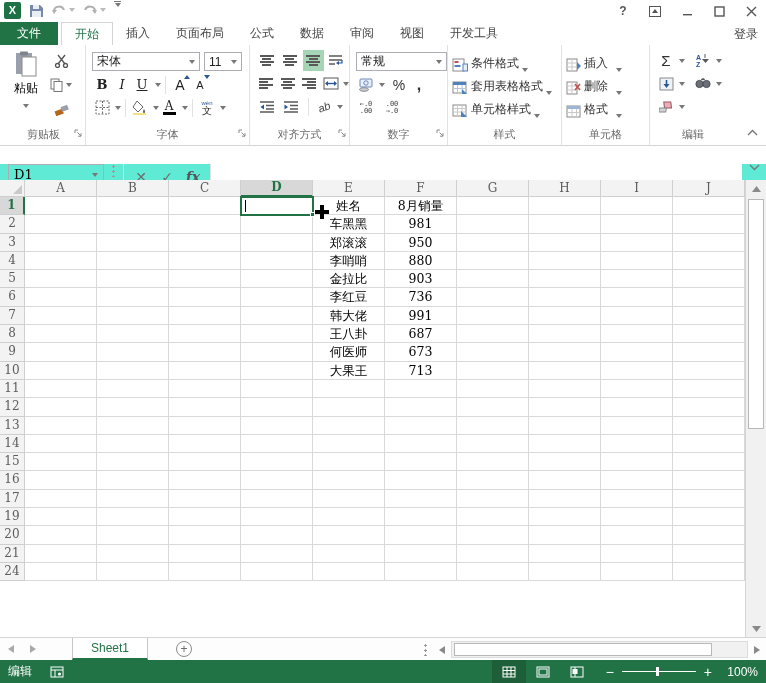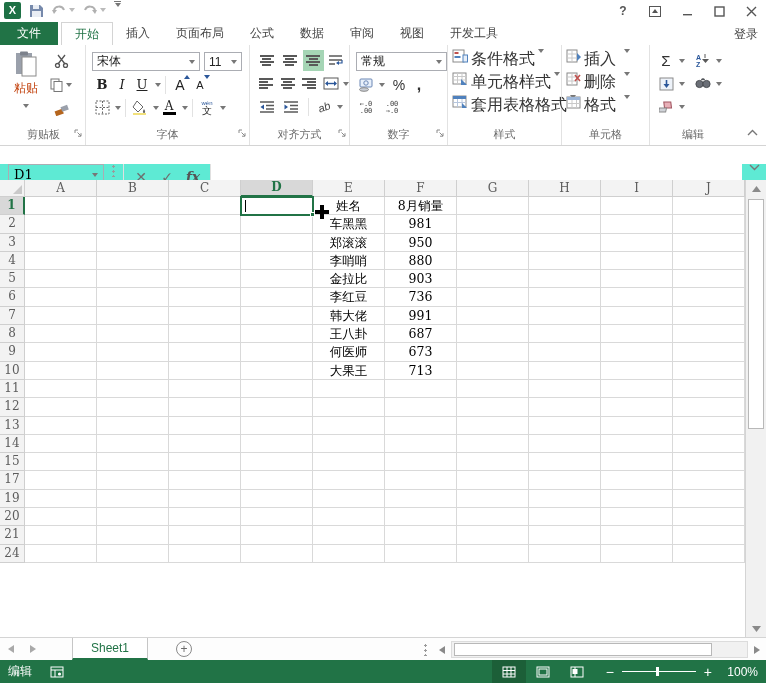--- a/index.html
+++ b/index.html
@@ -39,21 +39,21 @@
   .combo { border:1px solid #abadb3; height:19px; display:flex; align-items:center; padding:0 4px; font-size:12px; color:#222; background:#fff; }
   .sep-v { width:1px; height:18px; background:#e2e2e2; margin:0 4px; }
   .bars { width:14px; height:11px; display:flex; flex-direction:column; justify-content:space-between; }
   .bars i { height:1.5px; background:#595959; display:block; }
   .bars.bl i:nth-child(2), .bars.bl i:nth-child(4) { width:9px; }
   .bars.bc i:nth-child(2), .bars.bc i:nth-child(4) { width:9px; margin:0 auto; }
   .bars.br i:nth-child(2), .bars.br i:nth-child(4) { width:9px; margin-left:auto; }
   .albtn { width:22px; height:21px; display:flex; align-items:center; justify-content:center; margin-right:2px; }
   .albtn.on { background:#a5d5b5; }
   .mini2 { font-size:7px; line-height:7px; color:#444; font-family:"DejaVu Sans Mono",monospace; text-align:left; }
-  .sbrow { display:flex; align-items:flex-start; height:23px; padding-left:4px; font-size:16px; color:#333; white-space:nowrap; }
+  .sbrow { display:flex; align-items:flex-end; height:23px; padding-left:4px; font-size:12px; color:#333; white-space:nowrap; }
   .sbrow svg { margin-right:3px; flex:none; }
 
   
   #fbar { position:absolute; top:164px; left:0; width:766px; height:33px; background:#5eead4; border-bottom:1px solid #d4d4d4; display:flex; align-items:flex-start; }
   #namebox { width:96px; height:21px; margin-left:8px; border:1px solid #abadb3; display:flex; align-items:center; padding:0 5px;
     font-family:"DejaVu Serif","Liberation Serif",serif; font-size:13px; color:#000; }
   #namebox .dd { margin-left:auto; }
   .dots3 { width:3px; height:13px; margin:0 8px; background:radial-gradient(circle,#9a9a9a 1px,transparent 1.2px); background-size:3px 5px; }
   #fx-cluster { display:flex; align-items:center; border-left:1px solid #e0e0e0; border-right:1px solid #e0e0e0; height:25px; padding:0 4px; }
   .fxbtn { width:26px; text-align:center; color:#6e6e6e; font-size:14px; }
@@ -187,21 +187,21 @@
 
   <div id="ribbon">
 
     <div class="rgroup" style="left:2px;width:84px;">
       <div style="position:absolute;left:6px;top:6px;width:36px;text-align:center;">
         <svg width="24" height="26" viewBox="0 0 24 26">
           <rect x="2" y="2" width="16" height="21" fill="#9aa0ab"></rect>
             <rect x="6" y="0.5" width="8" height="4" rx="1" fill="#7d828c"></rect>
           <rect x="8" y="6" width="14" height="19" fill="#fff" stroke="#8a8a8a"></rect>
         </svg>
-        <div style="font-size:12px;color:#c2410c;">粘贴</div>
+        <div style="font-size:12px;color:#000000;">粘贴</div>
         <span class="dd" style="margin:1px 0 0 0;"></span>
       </div>
       <div style="position:absolute;left:48px;top:6px;">
         <div class="ic">
           <svg width="15" height="14" viewBox="0 0 15 14">
               <path d="M4 1 L11 10 M11 1 L4 10" stroke="#555" stroke-width="1.3"></path>
               <circle cx="3.5" cy="11.5" r="2" fill="none" stroke="#555" stroke-width="1.3"></circle>
               <circle cx="11.5" cy="11.5" r="2" fill="none" stroke="#555" stroke-width="1.3"></circle>
             </svg>
         </div>
@@ -421,34 +421,34 @@
             <rect x="2.5" y="3" width="4" height="2" fill="#c0504d"></rect>
             <rect x="2.5" y="7" width="6" height="2" fill="#4f81bd"></rect>
             <rect x="11" y="6" width="4.5" height="7" fill="#e6eef8" stroke="#4f81bd"></rect>
           </svg>
         <span>条件格式</span>
           <span class="dd"></span>
       </div>
       <div class="sbrow">
         <svg width="16" height="14" viewBox="0 0 16 14">
             <rect x="1" y="1" width="13" height="11" fill="#fff" stroke="#8a8a8a"></rect>
-            <path d="M1 4.5h13M1 8h13M5.5 1v11M10 1v11" stroke="#c9c9c9"></path>
-            <path d="M9 7 l6 6 h-6Z" fill="#4f81bd"></path>
-          </svg>
-        <span>单元格样式</span>
+            <rect x="1" y="1" width="13" height="3" fill="#4f81bd"></rect>
+            <path d="M1 7.5h13M5.5 4v8M10 4v8" stroke="#b7c6dd"></path>
+            <path d="M10 8 l5 5 h-5Z" fill="#4f81bd"></path>
+          </svg>
+        <span>套用表格格式</span>
           <span class="dd"></span>
       </div>
       <div class="sbrow">
         <svg width="16" height="14" viewBox="0 0 16 14">
             <rect x="1" y="1" width="13" height="11" fill="#fff" stroke="#8a8a8a"></rect>
-            <rect x="1" y="1" width="13" height="3" fill="#4f81bd"></rect>
-            <path d="M1 7.5h13M5.5 4v8M10 4v8" stroke="#b7c6dd"></path>
-            <path d="M10 8 l5 5 h-5Z" fill="#4f81bd"></path>
-          </svg>
-        <span>套用表格格式</span>
+            <path d="M1 4.5h13M1 8h13M5.5 1v11M10 1v11" stroke="#c9c9c9"></path>
+            <path d="M9 7 l6 6 h-6Z" fill="#4f81bd"></path>
+          </svg>
+        <span>单元格样式</span>
           <span class="dd"></span>
       </div>
       <div class="glabel">样式</div>
     </div>
 
     <div class="rgroup" style="left:562px;width:88px;">
       <div class="sbrow" style="margin-top:4px;">
         <svg width="15" height="14" viewBox="0 0 15 14">
             <rect x="1" y="1" width="10" height="12" fill="#fff" stroke="#8a8a8a"></rect>
             <path d="M1 5h10M1 9h10M6 1v12" stroke="#c9c9c9"></path>
@@ -747,20 +747,33 @@
           <div class="cell"></div>
           <div class="cell"></div>
           <div class="cell"></div>
           <div class="cell"></div>
           <div class="cell"></div>
           <div class="cell"></div>
           <div class="cell"></div>
         </div>
         <div class="grow">
           <div class="rowh">15</div>
+          <div class="cell"></div>
+          <div class="cell"></div>
+          <div class="cell"></div>
+          <div class="cell"></div>
+          <div class="cell"></div>
+          <div class="cell"></div>
+          <div class="cell"></div>
+          <div class="cell"></div>
+          <div class="cell"></div>
+          <div class="cell"></div>
+        </div>
+        <div class="grow">
+          <div class="rowh">16</div>
           <div class="cell"></div>
           <div class="cell"></div>
           <div class="cell"></div>
           <div class="cell"></div>
           <div class="cell"></div>
           <div class="cell"></div>
           <div class="cell"></div>
           <div class="cell"></div>
           <div class="cell"></div>
           <div class="cell"></div>

